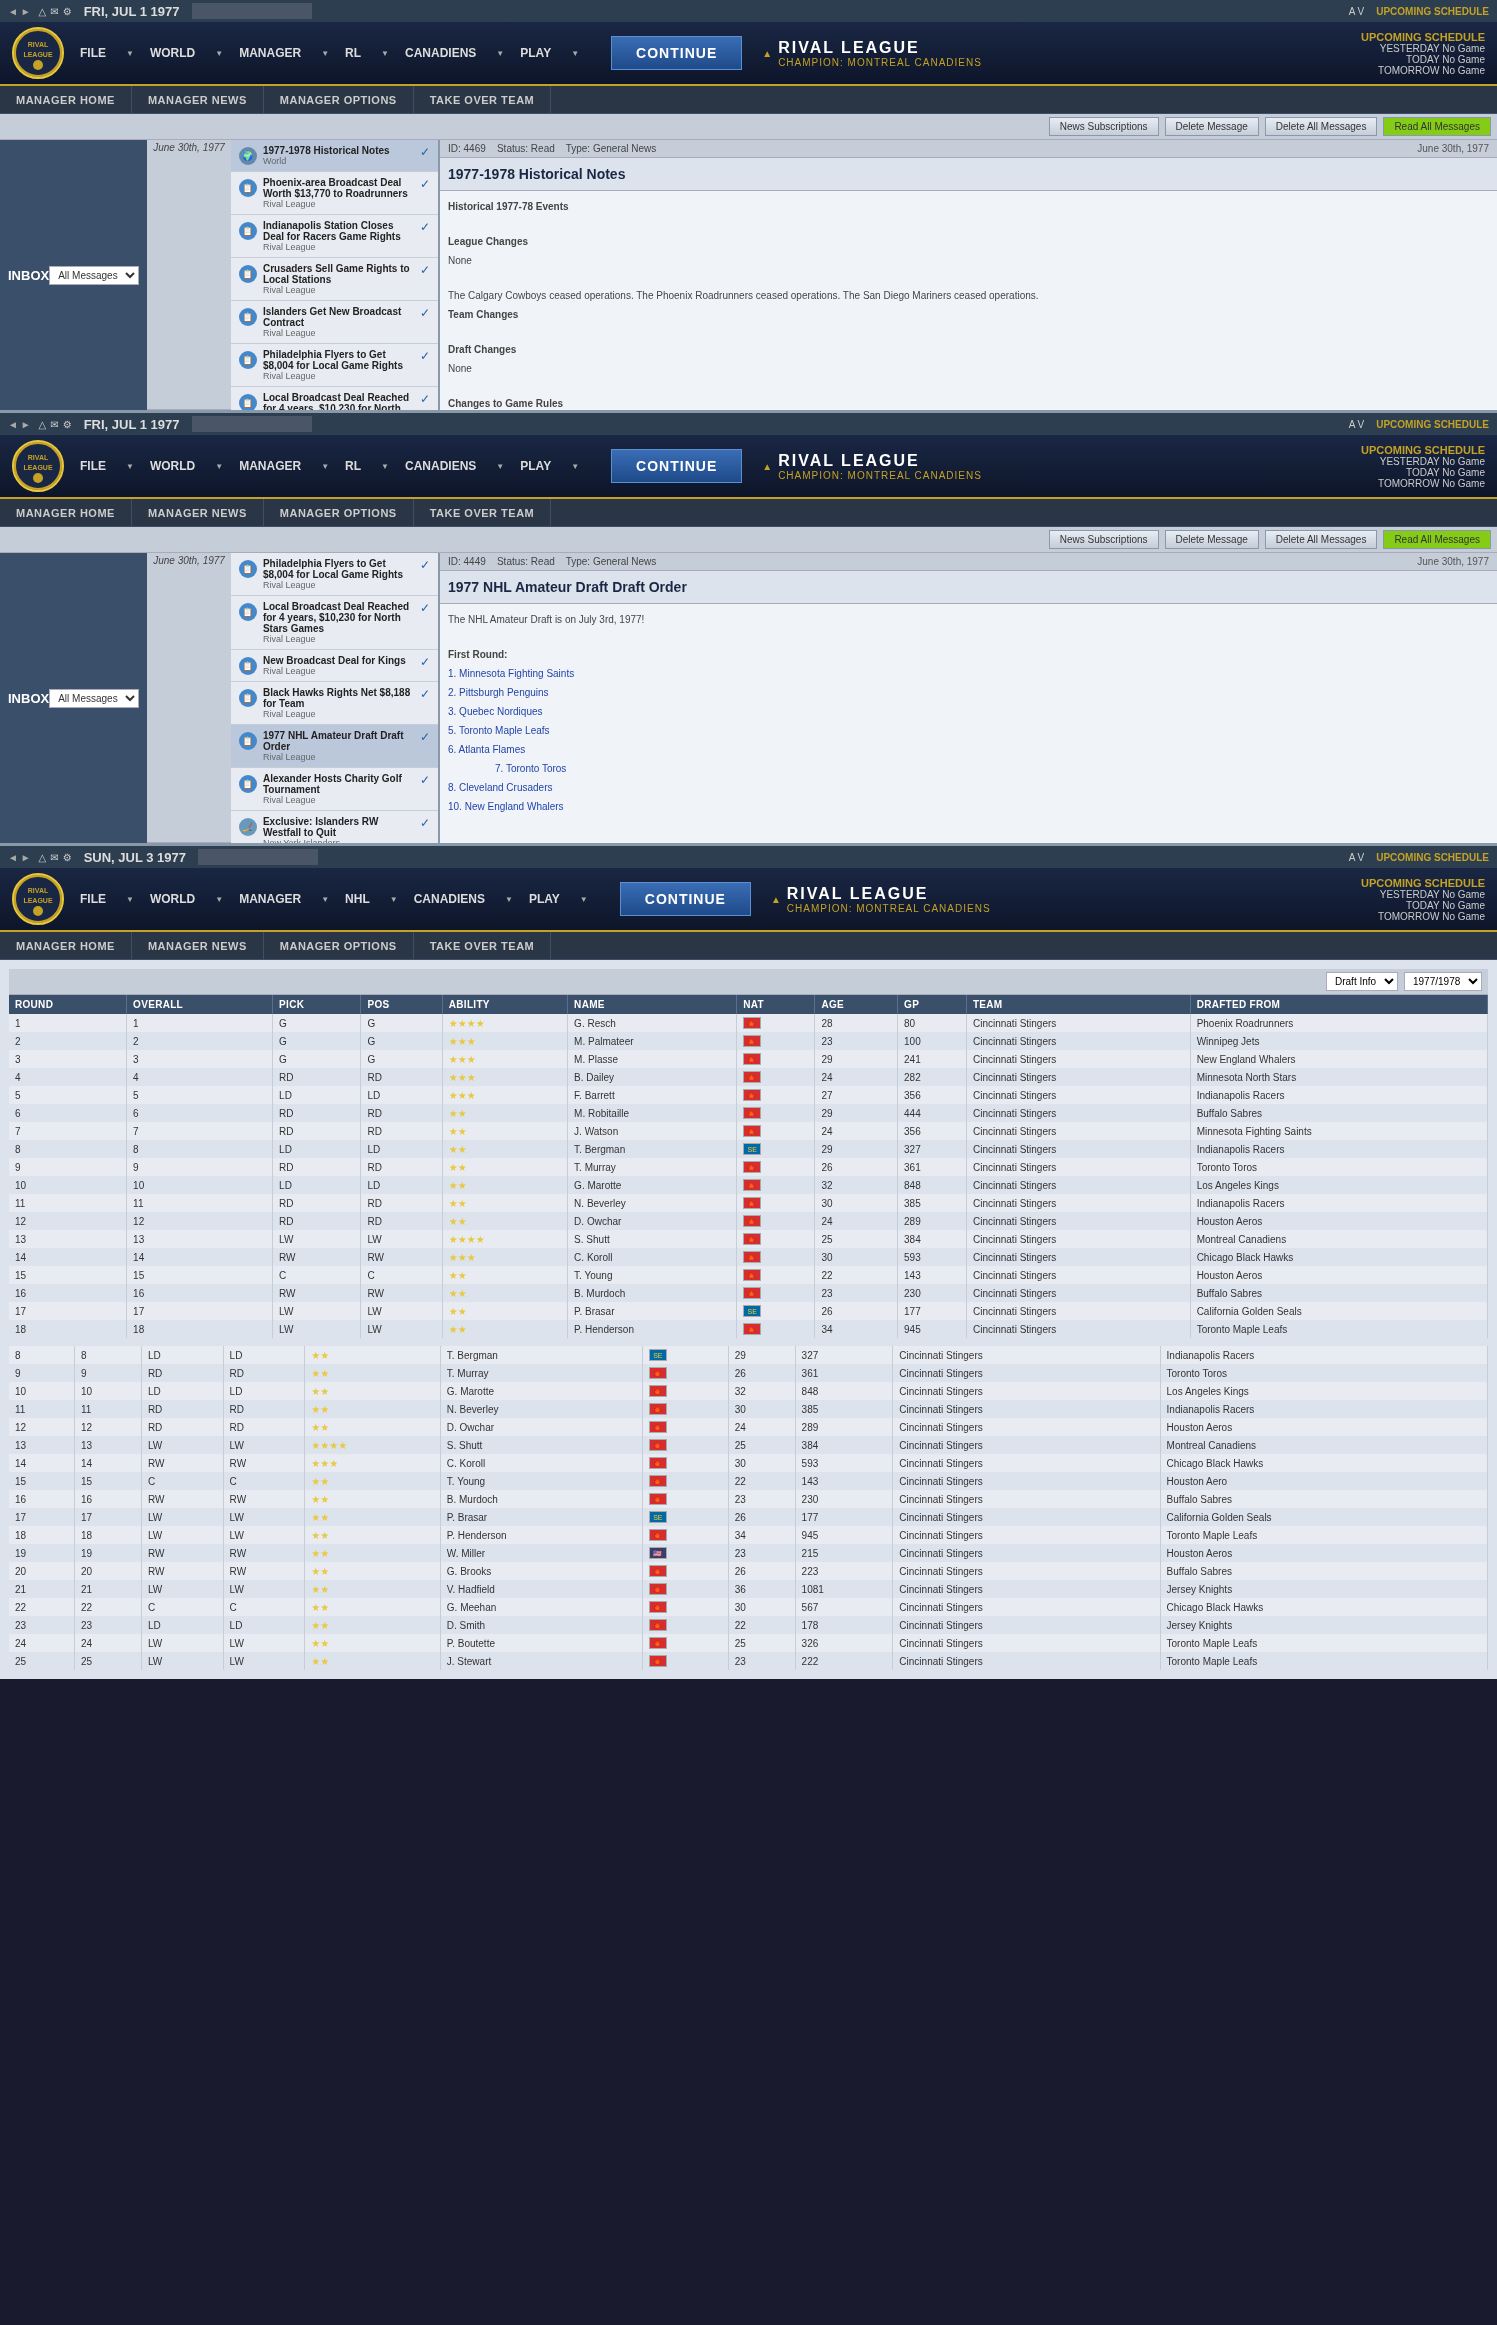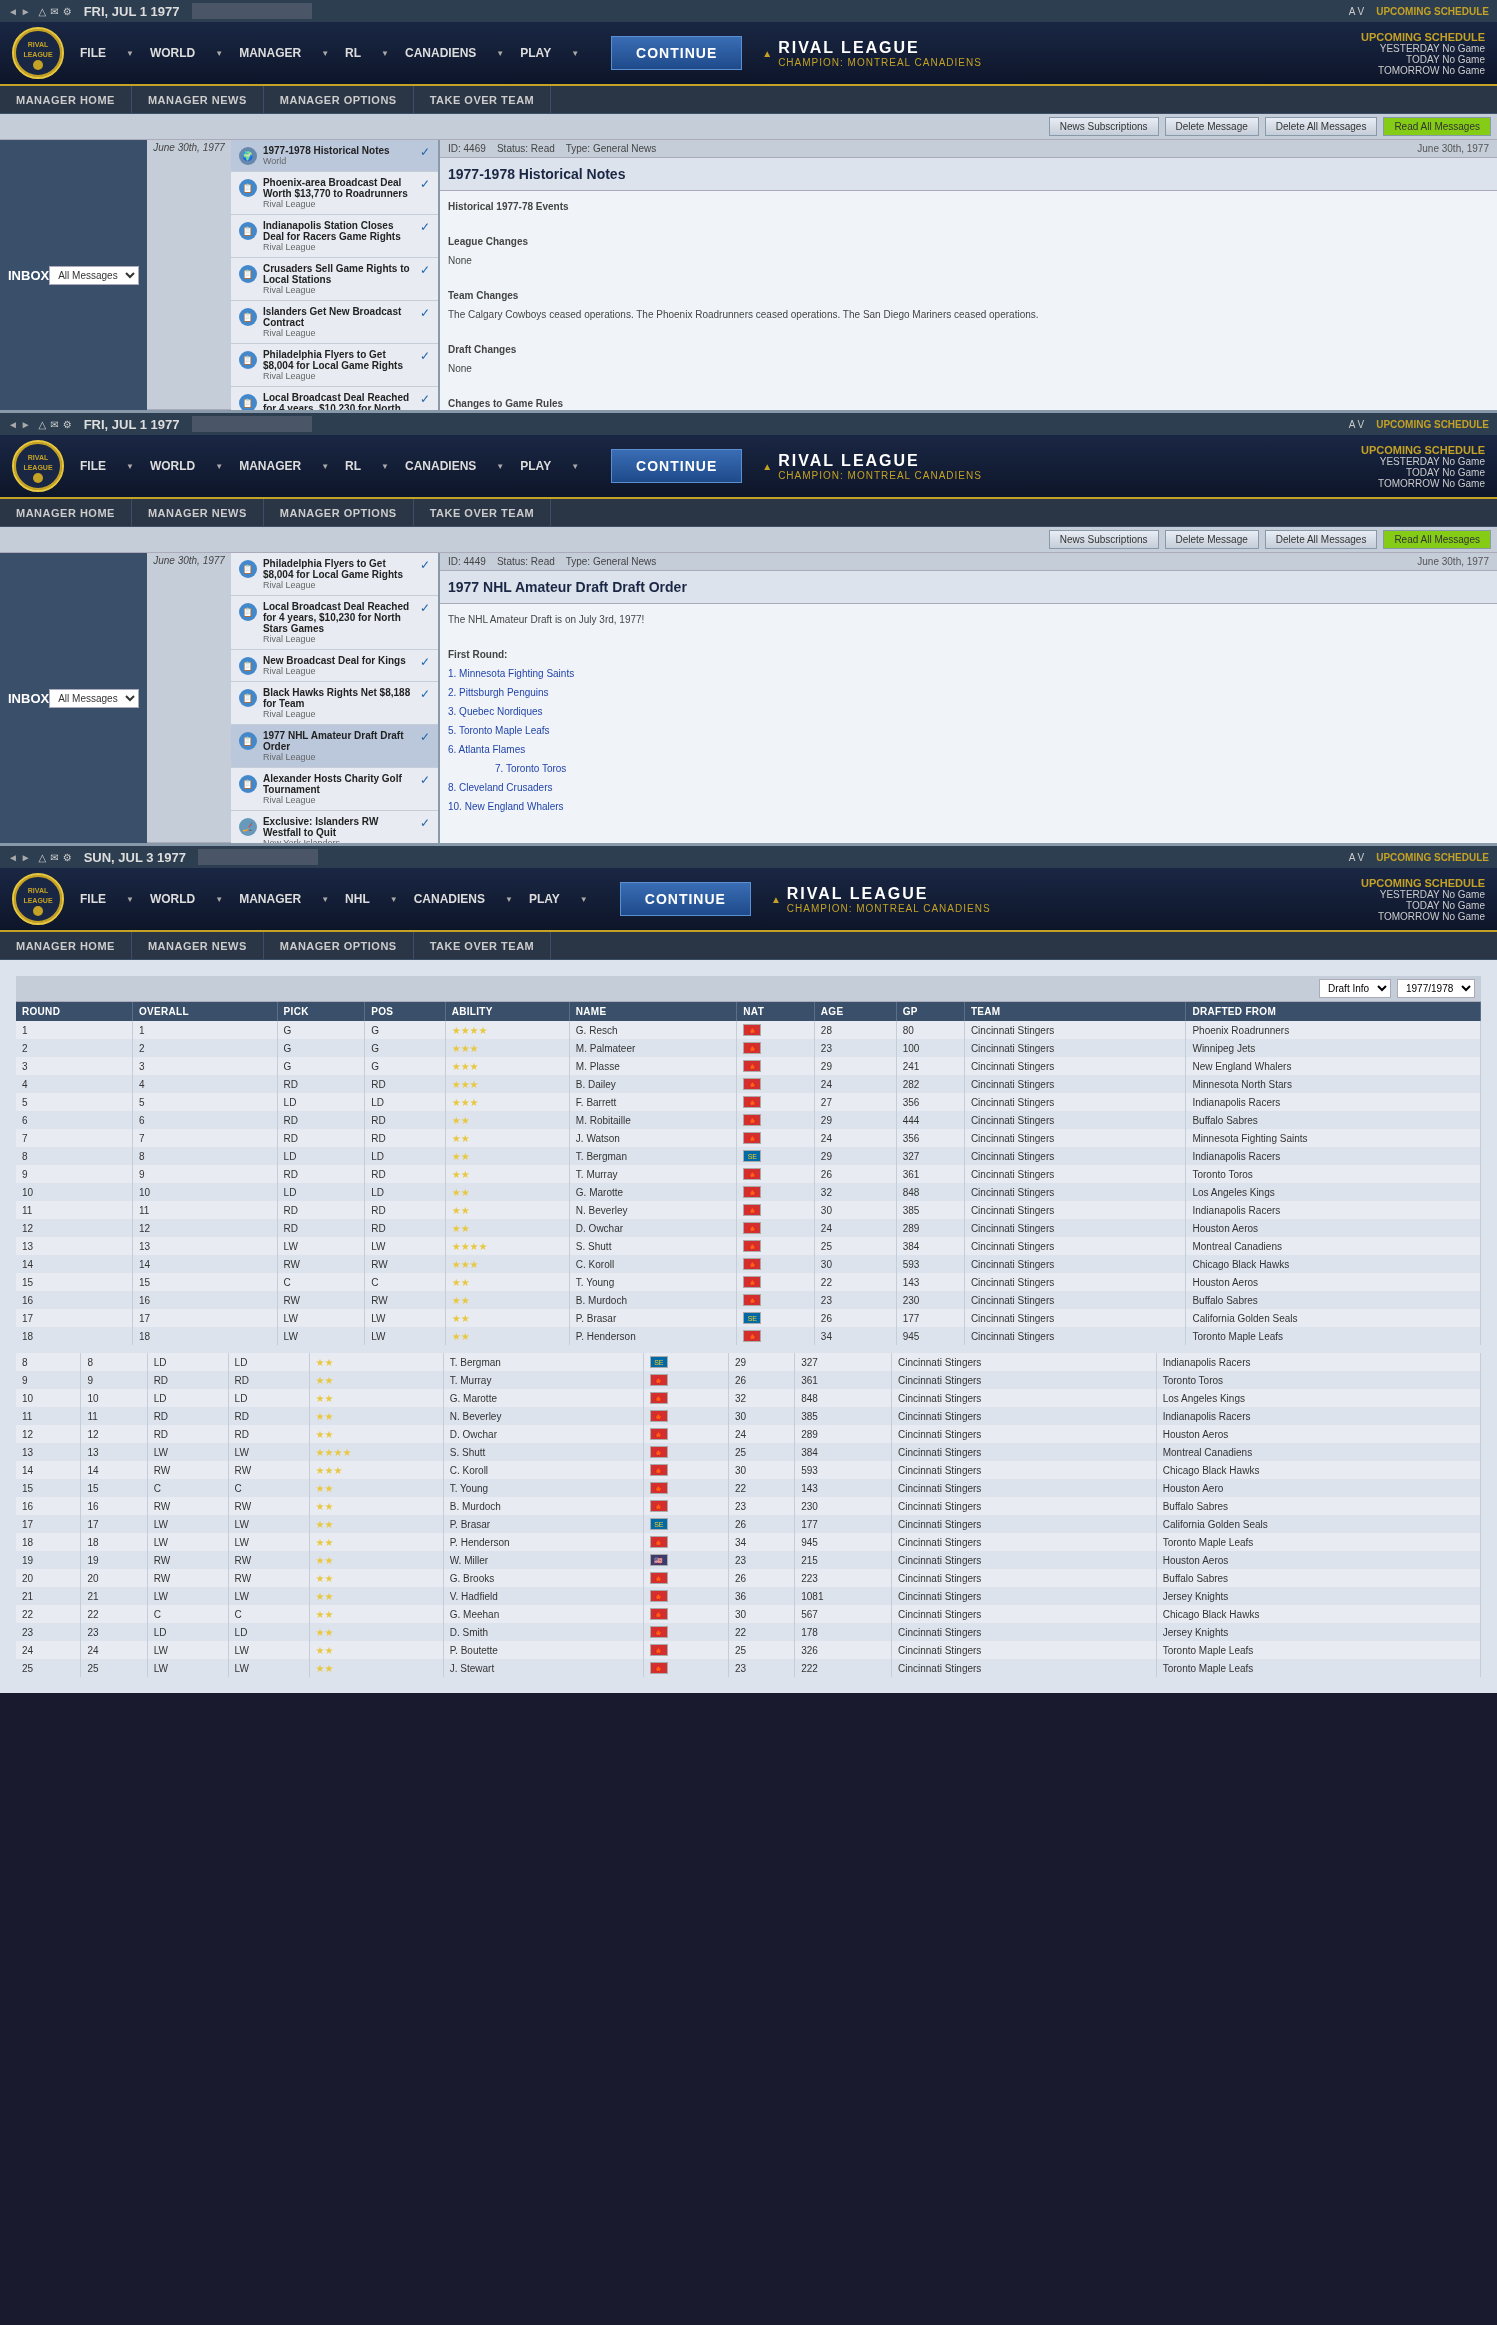--- a/index.html
+++ b/index.html
@@ -472,22 +472,22 @@
         </span>
         <span class="msg-date-right">June 30th, 1977</span>
       </div>
       <div class="msg-title">1977-1978 Historical Notes</div>
       <div class="msg-body">
         <p><strong>Historical 1977-78 Events</strong></p>
         <br>
         <p><strong>League Changes</strong></p>
         <p>None</p>
         <br>
+        <p>The Calgary Cowboys ceased operations. The Phoenix Roadrunners ceased operations. The San Diego Mariners ceased operations.</p>
         <p><strong>Team Changes</strong></p>
-        <p>The Calgary Cowboys ceased operations. The Phoenix Roadrunners ceased operations. The San Diego Mariners ceased operations.</p>
         <br>
         <p><strong>Draft Changes</strong></p>
         <p>None</p>
         <br>
         <p><strong>Changes to Game Rules</strong></p>
         
         <br>
         
         
       </div>
@@ -763,21 +763,21 @@
     </div>
   </div>
 
   <div class="sub-nav">
     <div class="sub-nav-item">MANAGER HOME</div>
     <div class="sub-nav-item">MANAGER NEWS</div>
     <div class="sub-nav-item">MANAGER OPTIONS</div>
     <div class="sub-nav-item">TAKE OVER TEAM</div>
   </div>
 
-  <div style="background:#dde3ed; padding: 16px;">
+  <div style="background:#dde3ed; padding: 9px;">
 
     <div class="draft-toolbar">
       <select class="draft-select">
         <option>Draft Info</option>
       </select>
       <select class="draft-select">
         <option>1977/1978</option>
       </select>
     </div>
 

